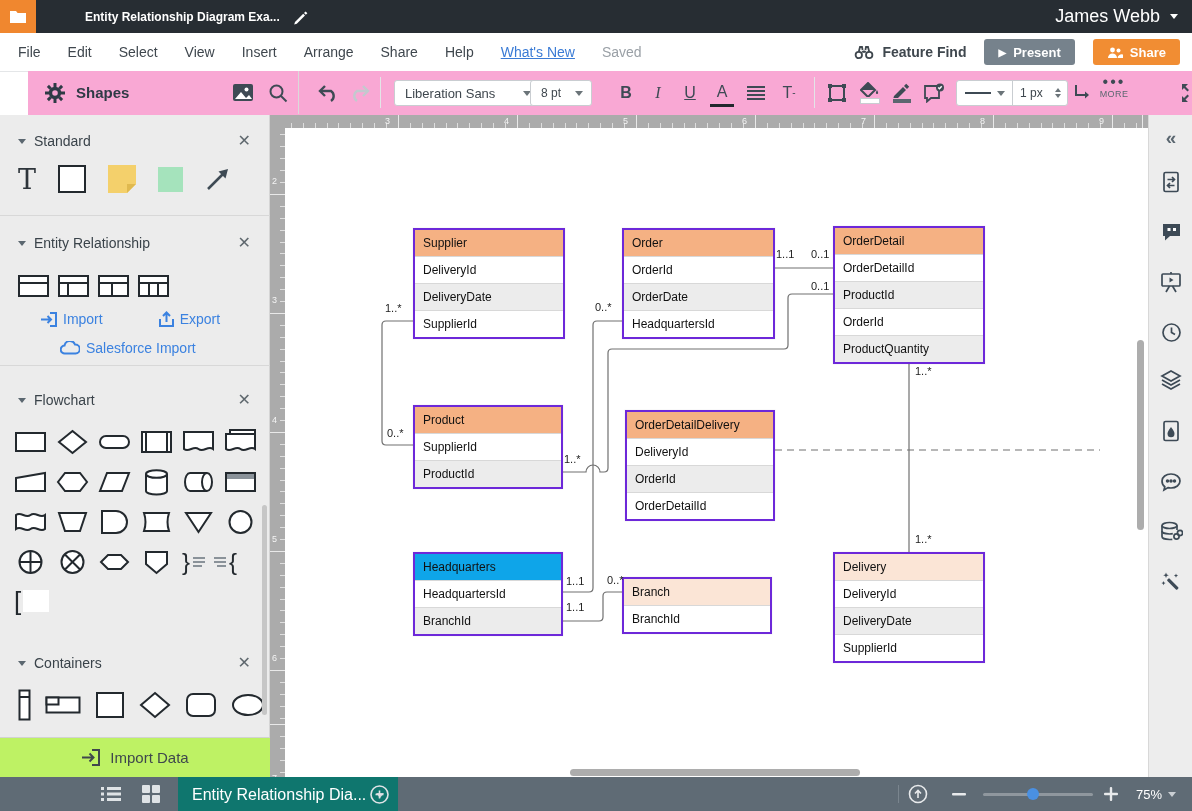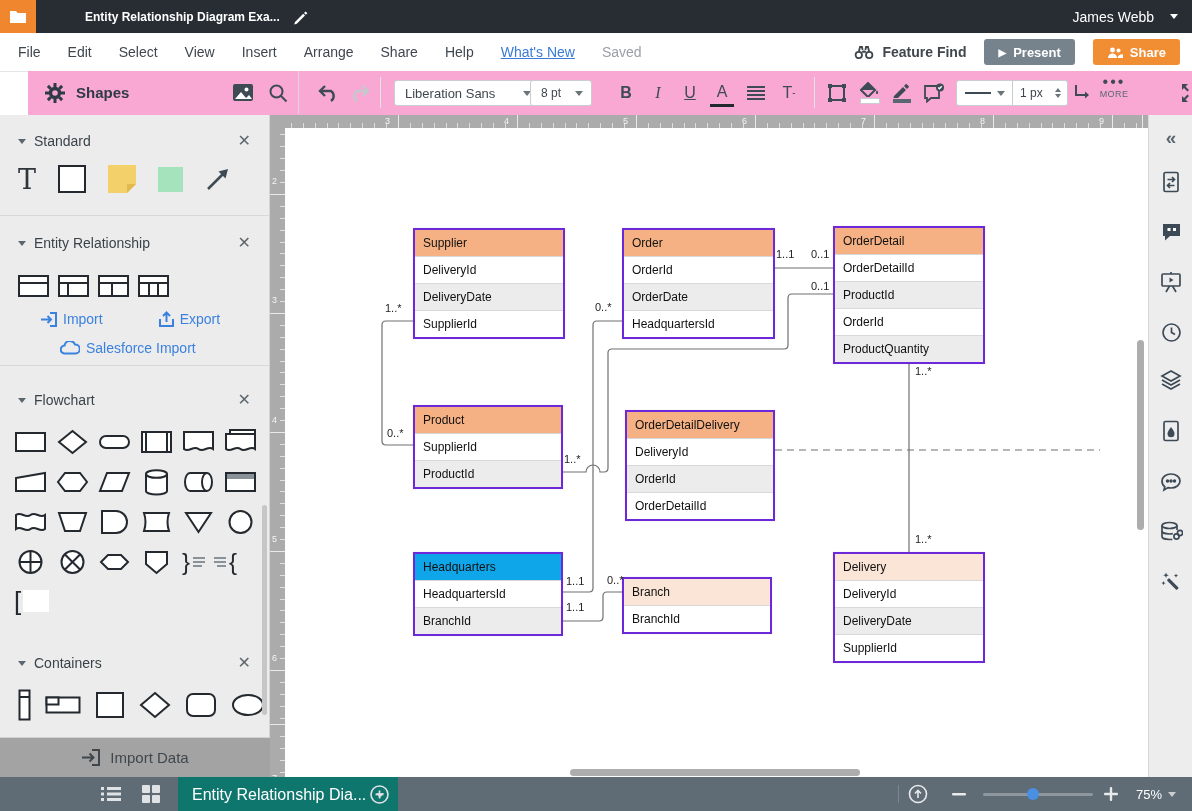--- a/index.html
+++ b/index.html
@@ -5,21 +5,21 @@
   html,body{margin:0;padding:0;}
   body{width:1192px;height:811px;position:relative;overflow:hidden;background:#fff;
        font-family:"Liberation Sans",sans-serif;-webkit-font-smoothing:antialiased;}
   .abs{position:absolute;}
 
   
   #titlebar{left:0;top:0;width:1192px;height:33px;background:#272D33;display:flex;align-items:center;}
   #folder-tile{width:36px;height:33px;background:#F0872F;display:flex;align-items:center;justify-content:center;}
   #doc-title{color:#fff;font-size:12px;font-weight:bold;margin-left:16px;padding-left:33px;}
   #title-pencil{margin-left:12px;display:flex;}
-  #user-menu{position:absolute;right:14px;top:0;height:33px;display:flex;align-items:center;color:#fff;font-size:14px;gap:16px;}
+  #user-menu{position:absolute;right:14px;top:0;height:33px;display:flex;align-items:center;color:#fff;font-size:18px;gap:10px;}
   .caret{width:0;height:0;border-left:4px solid transparent;border-right:4px solid transparent;border-top:5px solid currentColor;display:inline-block;}
 
   
   #menubar{left:0;top:33px;width:1192px;height:38px;background:#fff;border-bottom:1px solid #E4E6E8;display:flex;align-items:center;}
   #menu-items{display:flex;align-items:center;padding-left:18px;gap:27px;font-size:14px;color:#3F474E;}
   #menu-items .mi{cursor:default;}
   #whats-new{color:#3A7BD5;text-decoration:underline;font-size:14px;margin-left:27px;}
   #saved-status{color:#9AA0A6;font-size:14px;margin-left:27px;}
   #menu-right{position:absolute;right:12px;top:0;height:38px;display:flex;align-items:center;gap:18px;font-weight:bold;}
   #feature-find{display:flex;align-items:center;gap:8px;font-size:14px;color:#3F474E;}
@@ -40,21 +40,21 @@
   #more-label{font-size:9px;letter-spacing:.4px;color:#5B6770;}
 
   
   #sidebar{left:0;top:115px;width:270px;height:662px;background:#ECECEC;border-right:1px solid #D5D5D5;box-sizing:border-box;}
   .sec-header{position:absolute;left:18px;right:18px;display:flex;align-items:center;font-size:14px;color:#3A434A;}
   .sec-header .tri{width:0;height:0;border-left:4px solid transparent;border-right:4px solid transparent;border-top:5px solid #5B6770;margin-right:8px;}
   .sec-header .x{margin-left:auto;color:#5F686E;font-size:16px;line-height:1;}
   .shape-row{position:absolute;display:flex;align-items:center;}
   .divider{position:absolute;left:0;width:270px;height:1px;background:#D8D8D8;}
   .er-link{display:flex;align-items:center;gap:6px;color:#3B82E0;font-size:14px;}
-  #import-data-bar{position:absolute;left:0;top:622px;width:270px;height:40px;background:#a3a3a3;border-top:1px solid #D2D2D2;display:flex;align-items:center;justify-content:center;gap:10px;font-size:15px;color:#3F474D;box-sizing:border-box;}
+  #import-data-bar{position:absolute;left:0;top:622px;width:270px;height:40px;background:#bef264;border-top:1px solid #D2D2D2;display:flex;align-items:center;justify-content:center;gap:10px;font-size:15px;color:#3F474D;box-sizing:border-box;}
   #sidebar-scrollbar{position:absolute;right:2px;top:390px;width:5px;height:210px;background:#C6C6C6;border-radius:3px;}
 
   
   #canvas{left:270px;top:115px;width:878px;height:662px;background:#fff;overflow:hidden;}
   #ruler-corner{left:0;top:0;width:15px;height:13px;background:#ABABAB;}
   #h-ruler{left:15px;top:0;width:863px;height:13px;background-color:#ABABAB;
     background-image:repeating-linear-gradient(90deg,#E9E9E9 0 1px,transparent 1px 119px),
                      repeating-linear-gradient(90deg,#DEDEDE 0 1px,transparent 1px 11.9px);
     background-size:100% 100%,100% 5px;background-position:-6px 0,-6px 100%;background-repeat:repeat-x;}
   #v-ruler{left:0;top:13px;width:15px;height:649px;background-color:#ABABAB;

